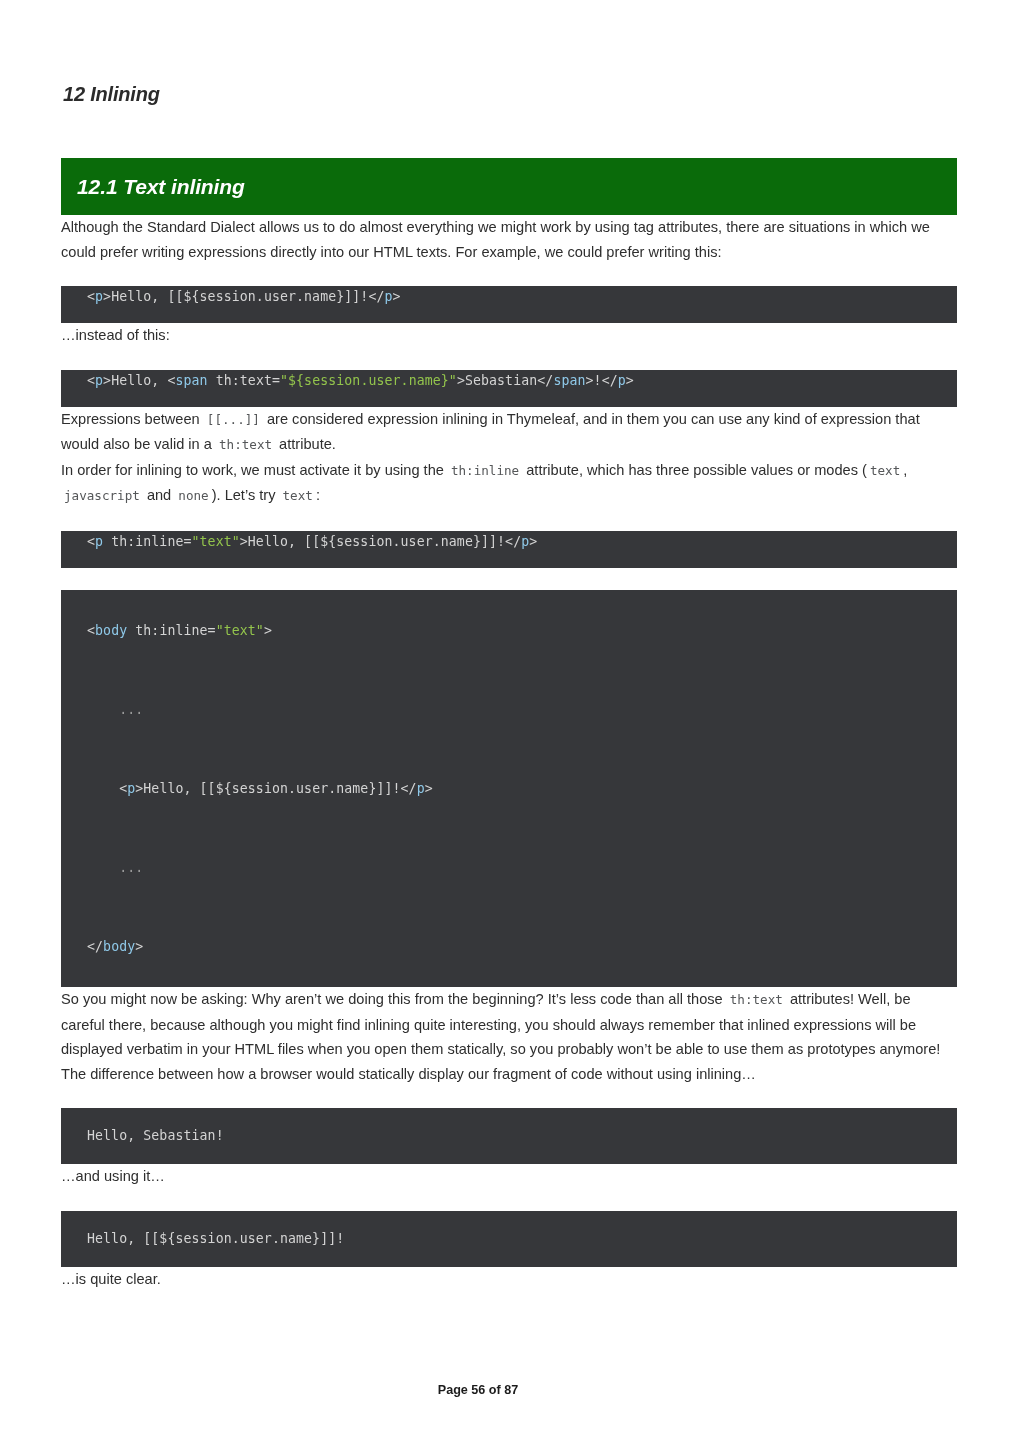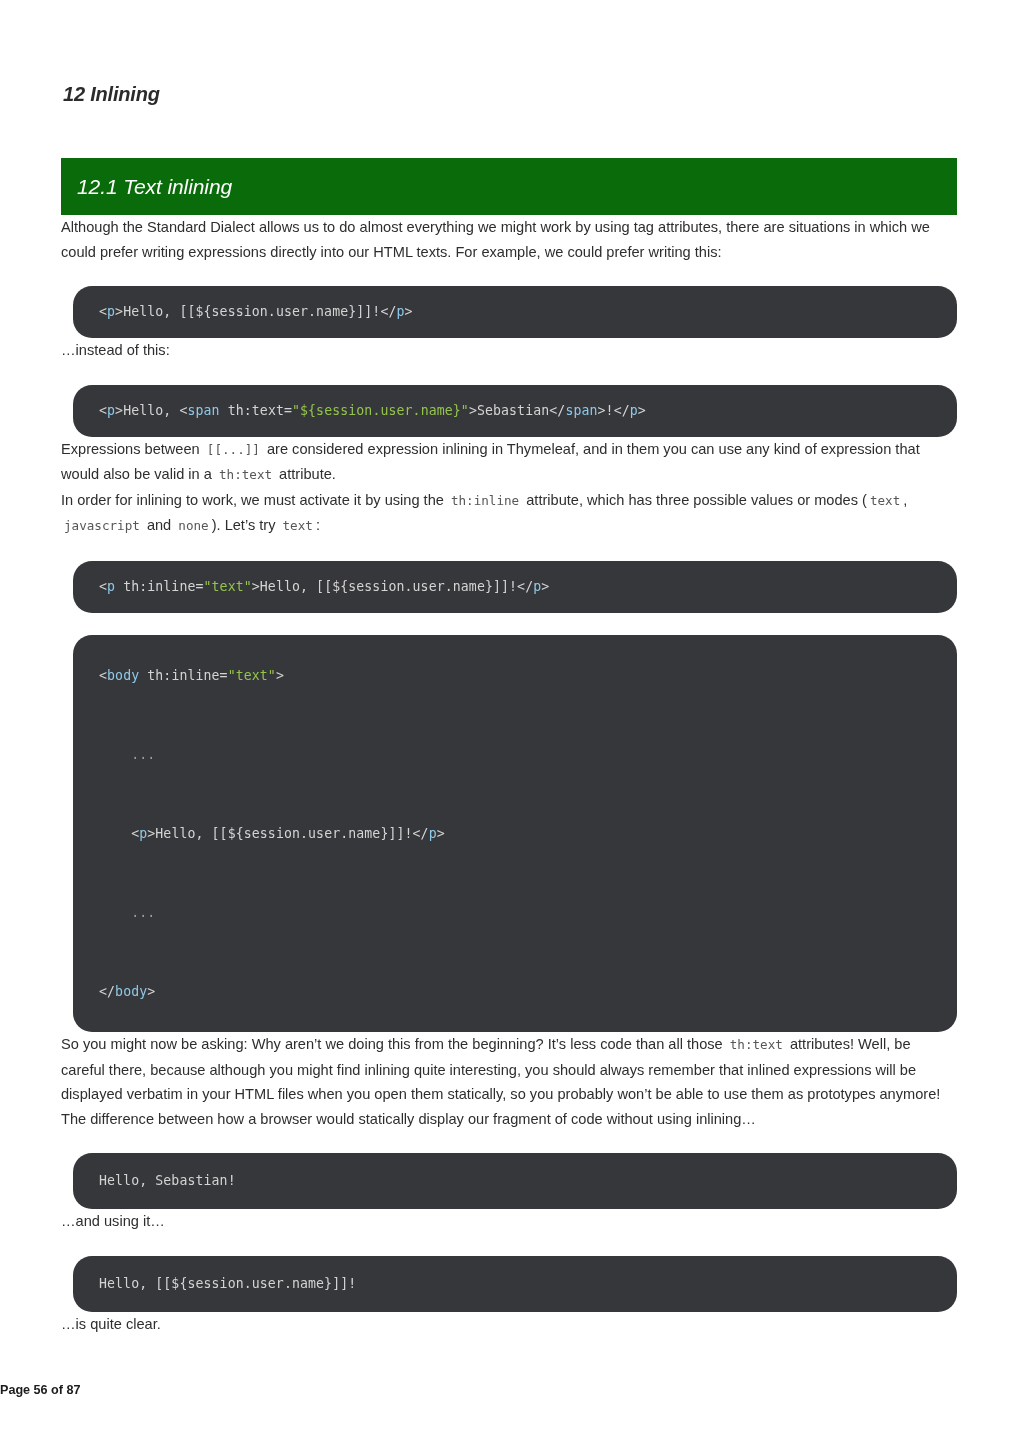--- a/index.html
+++ b/index.html
@@ -38,21 +38,21 @@
     margin: 52px 0 0 0;
     height: 57px;
     display: flex;
     align-items: center;
     padding-left: 16px;
   }
   .section-banner .section-title {
     color: #ffffff;
     font-size: 21px;
     font-style: italic;
-    font-weight: normal;
+    font-weight: bold;
     line-height: 1;
     letter-spacing: -0.1px;
   }
 
   
   p.body-text {
     font-size: 14.6px;
     line-height: 24.5px;
     color: #2e2e2e;
     margin: 0;
@@ -76,44 +76,43 @@
     font-style: normal;
   }
 
   
   .code-block {
     background: #36373a;
     color: #d6d6d6;
     font-family: "DejaVu Sans Mono", "Liberation Mono", monospace;
     font-size: 13.2px;
     line-height: 20px;
-    padding: 16px 0 16px 26px;
-    margin: 22px 0 0 12px;
+    padding: 1px 0 16px 26px;
+    margin: 22px 0 0 0;
     white-space: pre;
     overflow: hidden;
     letter-spacing: 0.1px;
-    border-radius: 19px;
   }
   .code-block.tall { padding-top: 21px; padding-bottom: 21px; line-height: 39.5px; }
   .code-block.short { padding-top: 18px; padding-bottom: 18px; }
 
   .tok-tag    { color: #8fc9e9; }
   .tok-punct  { color: #d4d4d4; }
   .tok-attr   { color: #d4d4d4; }
   .tok-string { color: #93c44c; }
   .tok-plain  { color: #d4d4d4; }
   .tok-dim    { color: #9a9a9a; }
 
   
   .page-footer {
     position: absolute;
     left: 0;
     top: 1383px;
     width: 1018px;
-    text-align: left;
+    text-align: center;
     padding-right: 62px;
     font-size: 12.6px;
     font-weight: bold;
     color: #1c1c1c;
   }
 </style>
 </head>
 <body>
 
 <div class="page">

